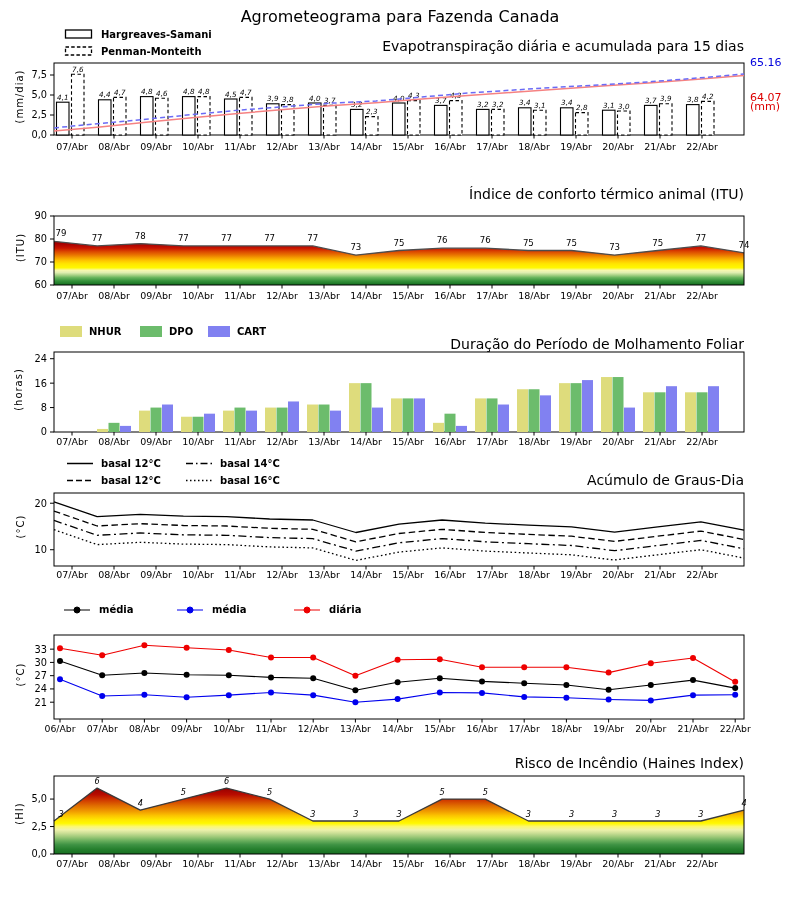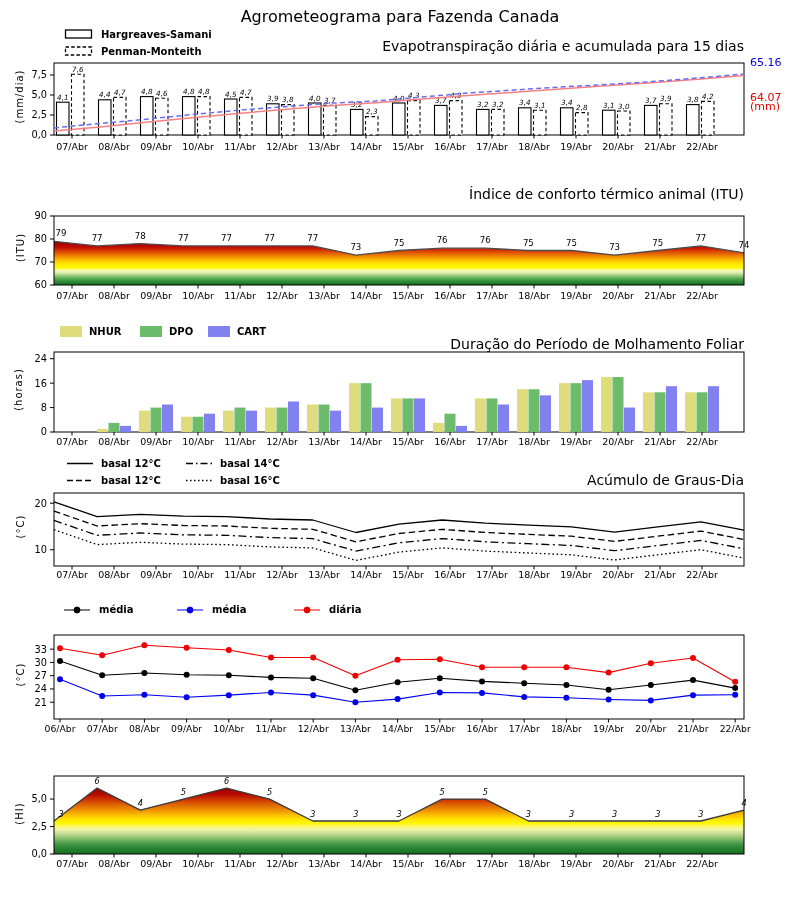--- a/index.html
+++ b/index.html
@@ -534,20 +534,21 @@
       <circle cx="439.8" cy="32.31578947368422" r="3" fill="#ee0000"></circle>
       <circle cx="482" cy="40.27368421052633" r="3" fill="#ee0000"></circle>
       <circle cx="524.2" cy="40.27368421052633" r="3" fill="#ee0000"></circle>
       <circle cx="566.4000000000001" cy="40.27368421052633" r="3" fill="#ee0000"></circle>
       <circle cx="608.6" cy="45.578947368421055" r="3" fill="#ee0000"></circle>
       <circle cx="650.8000000000001" cy="36.294736842105266" r="3" fill="#ee0000"></circle>
       <circle cx="693" cy="30.98947368421053" r="3" fill="#ee0000"></circle>
       <circle cx="735.2" cy="54.86315789473684" r="3" fill="#ee0000"></circle>
     </svg>
 
+  <div class="ptitle" style="top:755px">Risco de Incêndio (Haines Index)</div>
   <div class="ylab" style="left:-26px;top:808px">(HI)</div>
   <svg id="p6" width="800" height="108" style="top:769px">
       <defs>
         <linearGradient id="gHI" gradientUnits="userSpaceOnUse" x1="0" y1="7" x2="0" y2="85">
           <stop offset="0.0%" stop-color="#700000"></stop>
           <stop offset="15.5%" stop-color="#980000"></stop>
           <stop offset="23.9%" stop-color="#b80c00"></stop>
           <stop offset="31.0%" stop-color="#d03a00"></stop>
           <stop offset="38.0%" stop-color="#e06c00"></stop>
           <stop offset="45.1%" stop-color="#f09a00"></stop>

